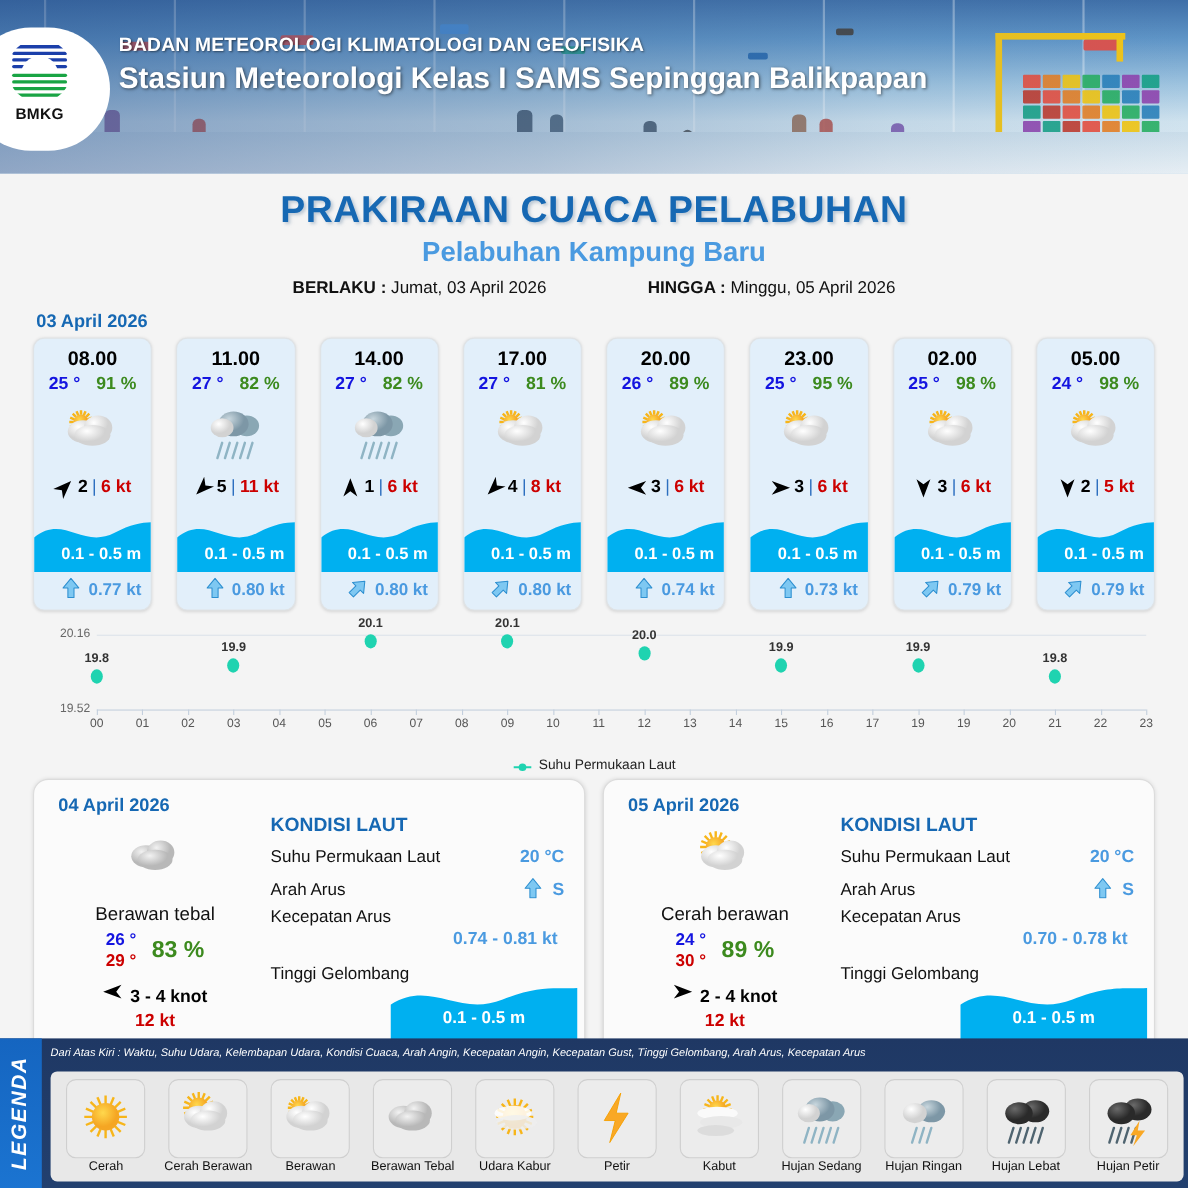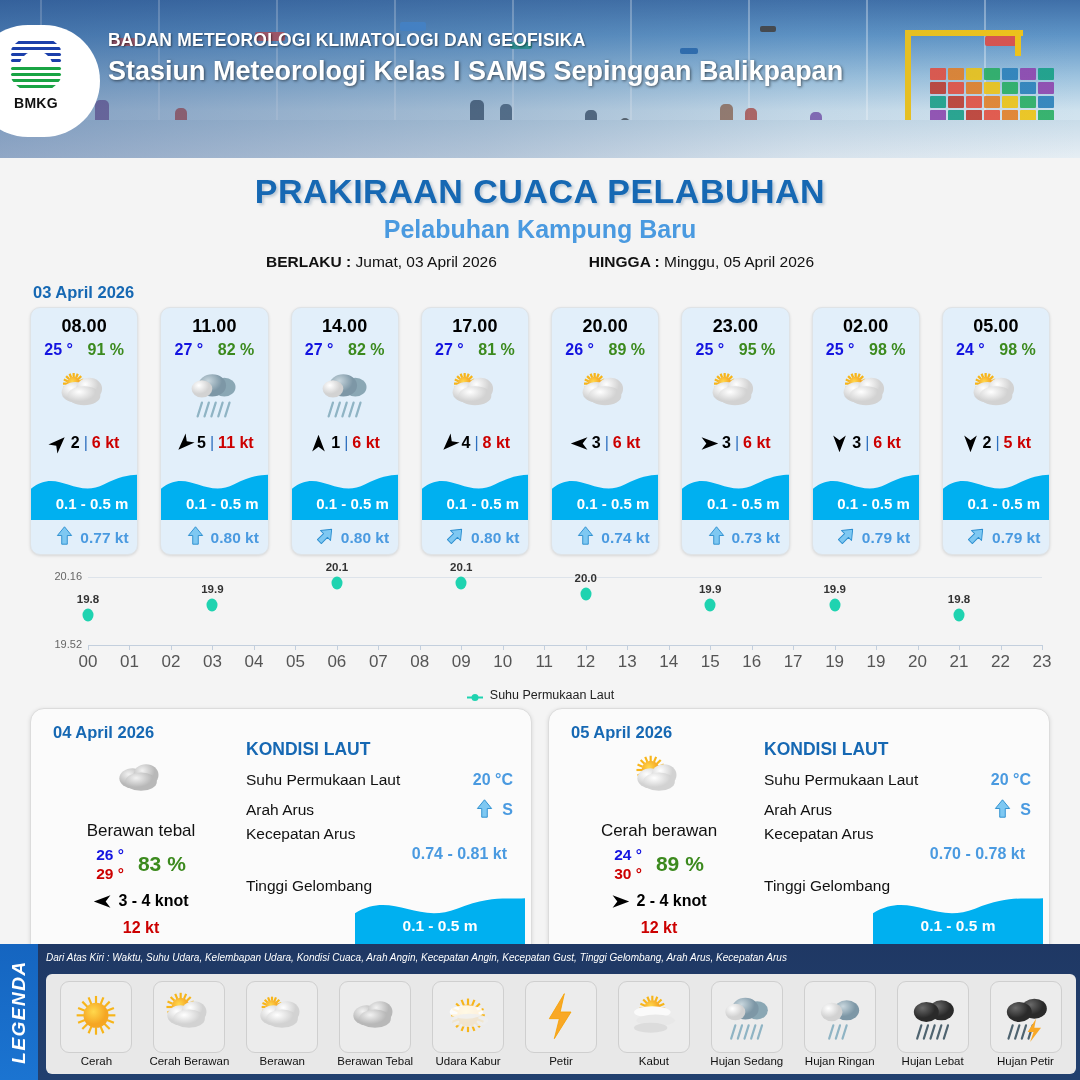--- a/index.html
+++ b/index.html
@@ -69,21 +69,21 @@
   .c-cur { position:absolute; left:0; bottom:5px; width:122px;
            display:flex; align-items:center; justify-content:center; gap:6px;
            font-size:15.5px; font-weight:bold; color:#4a9ae0; }
 
   
   .chartbox { margin:12px 30px 0 30px; height:118px; position:relative; }
   .c-gridline { position:absolute; left:58px; right:8px; height:1px; background:#dde3ea; }
   .c-ylab { position:absolute; left:6px; font-size:11px; color:#666; width:46px; text-align:right; }
   .c-axis { position:absolute; left:58px; right:8px; height:1px; background:#c3cfdd; }
   .c-tick { position:absolute; width:1px; height:5px; background:#c3cfdd; }
-  .c-xlab { position:absolute; font-size:17px; color:#555; transform:translateX(-50%);text-align:right; }
+  .c-xlab { position:absolute; font-size:11px; color:#555; transform:translateX(-50%);text-align:right; }
   .c-pt { position:absolute; width:11px; height:13px; border-radius:50%; background:#1fd3b0;
           transform:translate(-50%,-50%); }
   .c-ptlab { position:absolute; font-size:11.5px; font-weight:bold; color:#333;
              transform:translateX(-50%); }
   .c-legend { text-align:center; font-size:12.5px; color:#222; margin-top:3px;
               display:flex; align-items:center; justify-content:center; gap:6px; }
   .c-legend .mk { width:18px; height:9px; position:relative; }
 
   
   .daypanels { display:flex; gap:16px; padding:0 30px; margin-top:6px; }
@@ -91,21 +91,21 @@
         border-radius:14px; box-shadow:0 1px 4px rgba(0,0,0,.12); position:relative; overflow:hidden; }
   .dp-date { position:absolute; left:22px; top:14px; font-size:16.5px; font-weight:bold; color:#1668b3; }
   .dp-left { position:absolute; left:10px; top:42px; width:200px; text-align:center; }
   .dp-ic { height:58px; display:flex; align-items:center; justify-content:center; }
   .dp-cond { font-size:17px; color:#111; margin-top:12px; }
   .dp-temps { display:flex; align-items:center; justify-content:center; gap:14px; margin-top:4px; }
   .dp-tcol { font-size:15.5px; font-weight:bold; text-align:left; line-height:1.25; }
   .dp-tmin { color:#1414e0; }
   .dp-tmax { color:#cc0000; }
   .dp-hum { font-size:21px; font-weight:bold; color:#3c8a1e; }
-  .dp-wind { display:flex; align-items:flex-start; justify-content:center; gap:6px; margin-top:8px; font-size:16px; font-weight:bold; color:#000; }
+  .dp-wind { display:flex; align-items:flex-end; justify-content:center; gap:6px; margin-top:8px; font-size:16px; font-weight:bold; color:#000; }
   .dp-gust { font-size:16px; font-weight:bold; color:#cc0000; margin-top:4px; }
   .dp-right { position:absolute; left:215px; top:30px; right:10px; }
   .dp-h { font-size:17.5px; font-weight:bold; color:#1668b3; margin-bottom:5px; }
   .dp-line { display:flex; align-items:center; font-size:15.5px; color:#111; height:30px; position:relative; }
   .dp-val { color:#4a9ae0; font-weight:bold; font-size:16px; position:absolute; right:8px; }
   .dp-val2 { color:#4a9ae0; font-weight:bold; font-size:16px; position:absolute; right:14px; top:20px; }
   .dp-wavebox { position:absolute; right:6px; bottom:10px; width:170px; height:58px; }
   .dp-wavetxt { position:absolute; right:6px; bottom:22px; width:170px; text-align:center;
                 font-size:15.5px; font-weight:bold; color:#fff; z-index:3; }
 

